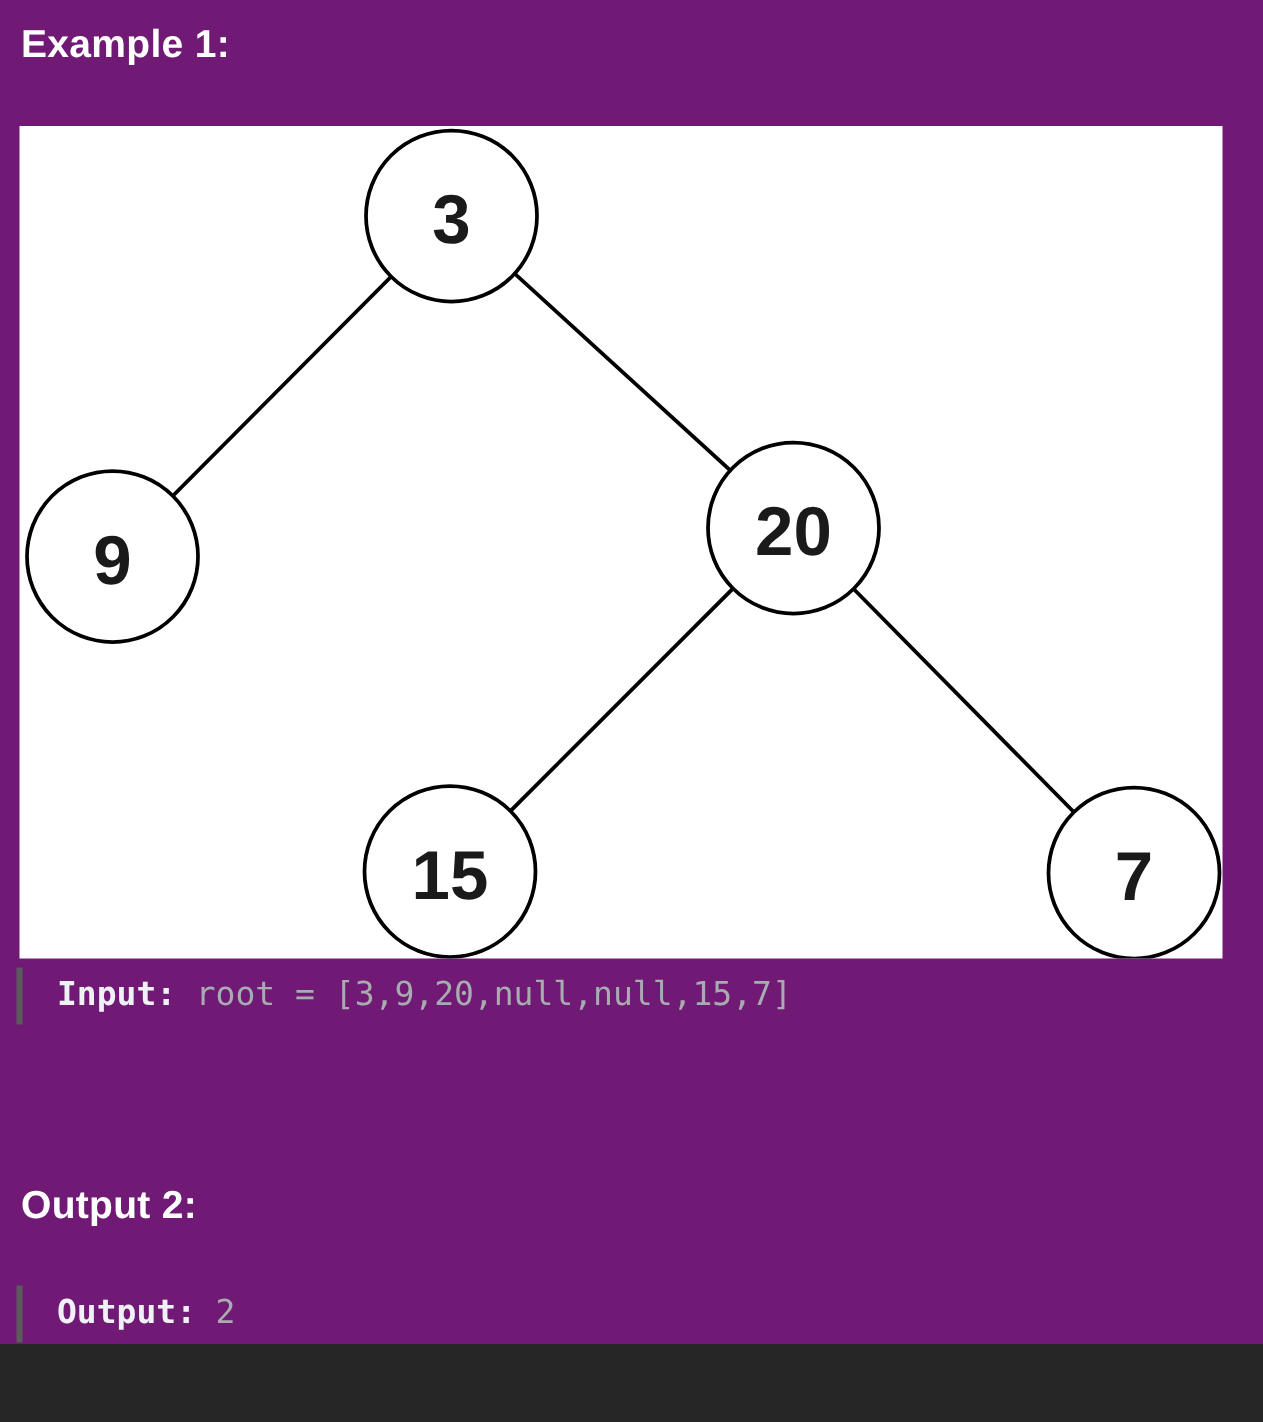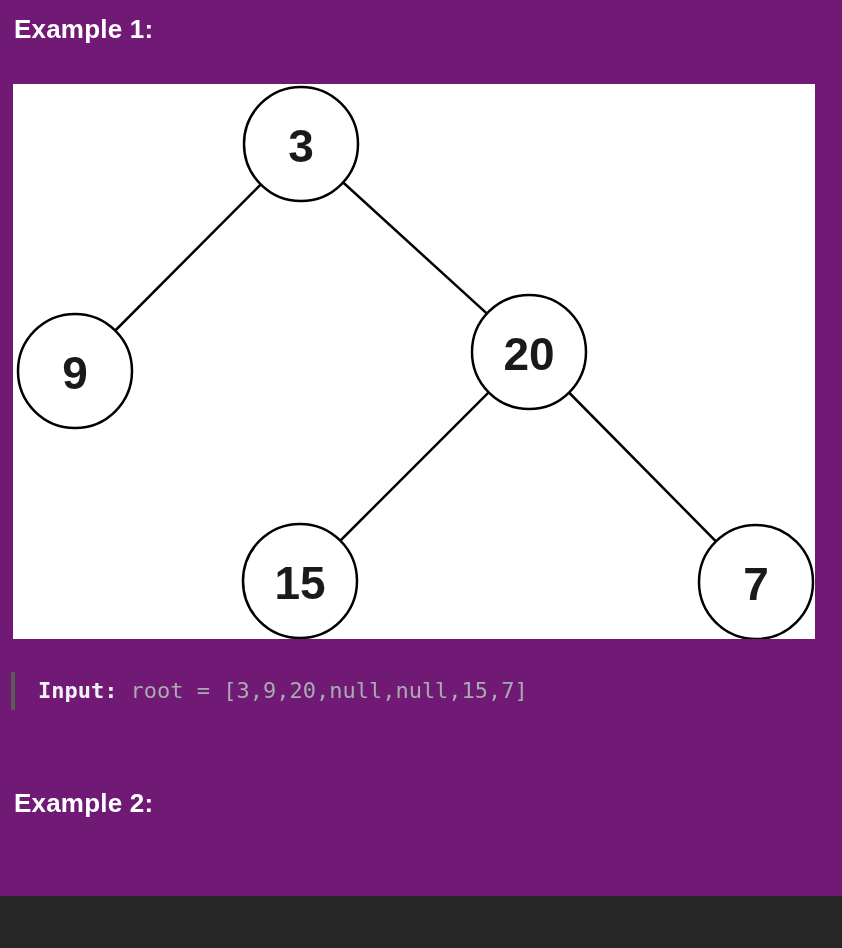--- a/index.html
+++ b/index.html
@@ -42,21 +42,21 @@
     position: absolute;
     left: 11px;
     margin: 0;
     border-left: 4px solid #5b5b5b;
     padding: 0 0 0 23px;
     font-family: "DejaVu Sans Mono", monospace;
     font-size: 22px;
     line-height: 38px;
     white-space: pre;
   }
-  #example1-io { top: 672px; }
+  #example1-io { top: 645px; }
   #example2-io { top: 857px; }
 
   .io-line { display: block; height: 38px; }
   .io-label {
     color: #eff1f6;
     font-weight: 700;
   }
   .io-value {
     color: #a8abb0;
     padding-left: 13px;
@@ -93,17 +93,17 @@
         </g>
         <g>
           <circle cx="743" cy="498" r="57" fill="#ffffff" stroke="#000000" stroke-width="2.5"></circle>
           <text x="743" y="498" text-anchor="middle" dominant-baseline="central" dy="2" fill="#1a1a1a" font-size="46" font-weight="700" font-family="&quot;Liberation Sans&quot;, sans-serif">7</text>
         </g>
       </svg>
   </div>
 
   <pre class="io-block" id="example1-io"><span class="io-line"><span class="io-label">Input:</span><span class="io-value">root = [3,9,20,null,null,15,7]</span></span></pre>
 
-  <h3 class="example-title" id="example2-title">Example 2:</h3>
+  <h3 class="example-title" id="example2-title">Output 2:</h3>
 
-  <pre class="io-block" id="example2-io"></pre>
+  <pre class="io-block" id="example2-io"><span class="io-line"><span class="io-label">Output:</span><span class="io-value">2</span></span></pre>
 
 </div>
 
 </body></html>

